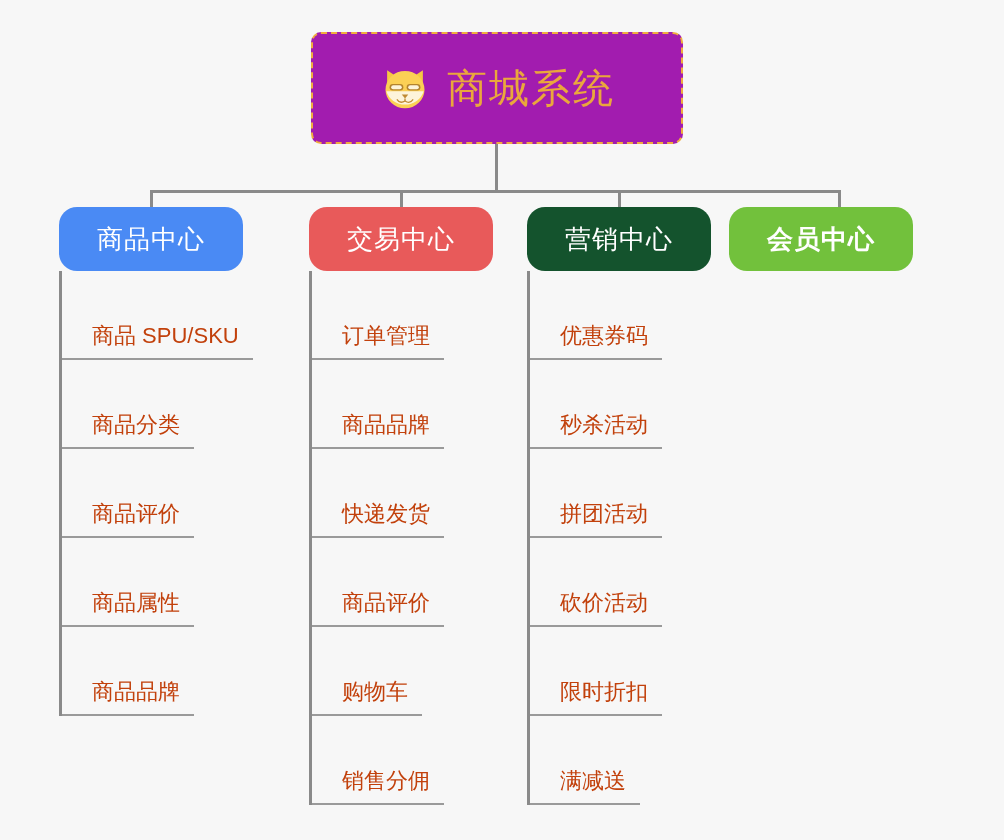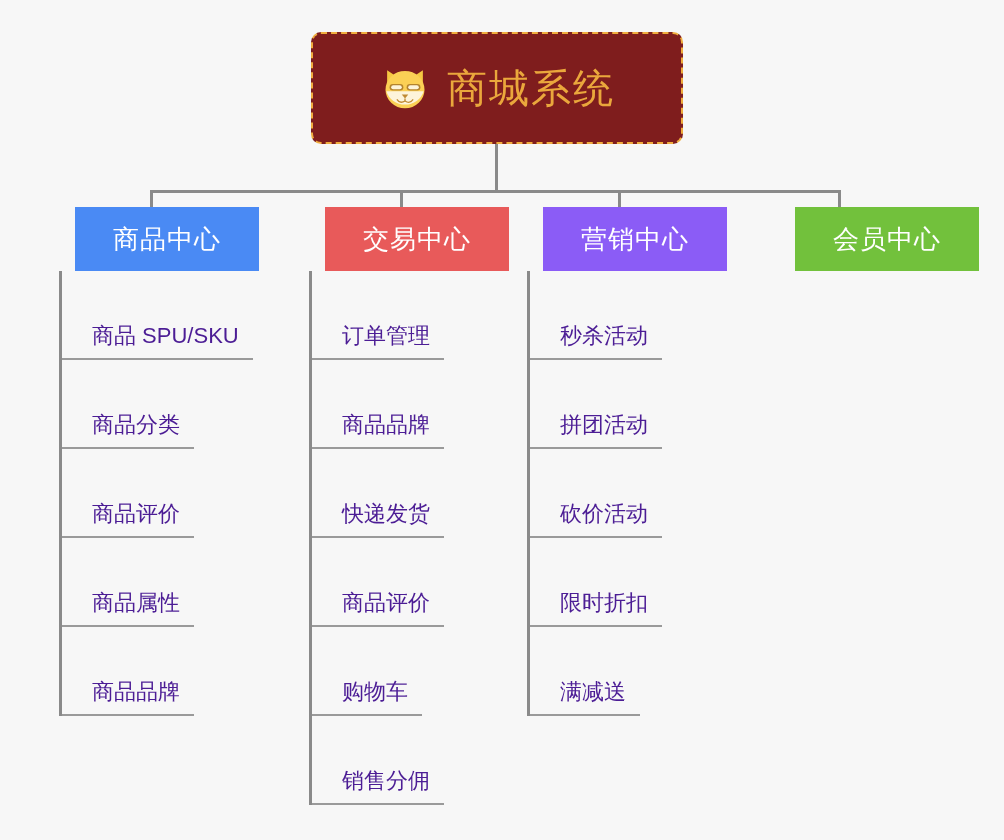--- a/index.html
+++ b/index.html
@@ -18,21 +18,21 @@
     background: #f7f7f7;
   }
 
   
   .root-node {
     position: absolute;
     left: 311px;
     top: 32px;
     width: 372px;
     height: 112px;
-    background: #7f1d1d;
+    background: #a21caf;
     border: 2px dashed #f0ad3e;
     border-radius: 10px;
     display: flex;
     align-items: center;
     justify-content: center;
     gap: 16px;
   }
   .root-title {
     font-size: 40px;
     color: #eaa73c;
@@ -62,33 +62,32 @@
   .conn-v-4 { left: 838px; top: 190px; width: 3px; height: 18px; }
 
   
   .column {
     position: absolute;
     top: 207px;
   }
   .col-0 { left: 59px;  width: 228px; }
   .col-1 { left: 309px; width: 196px; }
   .col-2 { left: 527px; width: 196px; }
-  .col-3 { left: 779px; width: 196px; }
+  .col-3 { left: 729px; width: 196px; font-weight: bold; }
 
   .cat-box {
     height: 64px;
-    border-radius: 0;
+    border-radius: 18px;
     display: flex;
     align-items: center;
     justify-content: center;
     color: #ffffff;
     font-size: 26px;
     letter-spacing: 1px;
     white-space: nowrap;
-    margin-left: 16px;
   }
   .col-0 .cat-box { width: 184px; }
   .col-1 .cat-box { width: 184px; }
   .col-2 .cat-box { width: 184px; }
   .col-3 .cat-box { width: 184px; }
 
   
   .leaf-list {
     position: relative;
     margin-top: 0;
@@ -99,21 +98,21 @@
   .leaf-item {
     position: relative;
     height: 89px;
     display: flex;
     align-items: flex-end;
     padding-left: 16px;
   }
   .leaf-text {
     display: inline-block;
     font-size: 22px;
-    color: #4c1d95;
+    color: #c2410c;
     white-space: nowrap;
     padding: 0 14px 7px 14px;
     border-bottom: 2px solid #9a9a9a;
     margin-left: -16px;
     padding-left: 30px;
   }
 </style>
 </head>
 <body>
 
@@ -189,22 +188,25 @@
       <div class="leaf-item">
           <span class="leaf-text">购物车</span>
         </div>
       <div class="leaf-item">
           <span class="leaf-text">销售分佣</span>
         </div>
     </div>
   </div>
 
   <div class="column col-2">
-    <div class="cat-box" style="background: #8b5cf6;">营销中心</div>
+    <div class="cat-box" style="background: #14532d;">营销中心</div>
     <div class="leaf-list" style="border-left-color: rgb(138, 138, 138);">
+      <div class="leaf-item">
+          <span class="leaf-text">优惠券码</span>
+        </div>
       <div class="leaf-item">
           <span class="leaf-text">秒杀活动</span>
         </div>
       <div class="leaf-item">
           <span class="leaf-text">拼团活动</span>
         </div>
       <div class="leaf-item">
           <span class="leaf-text">砍价活动</span>
         </div>
       <div class="leaf-item">

